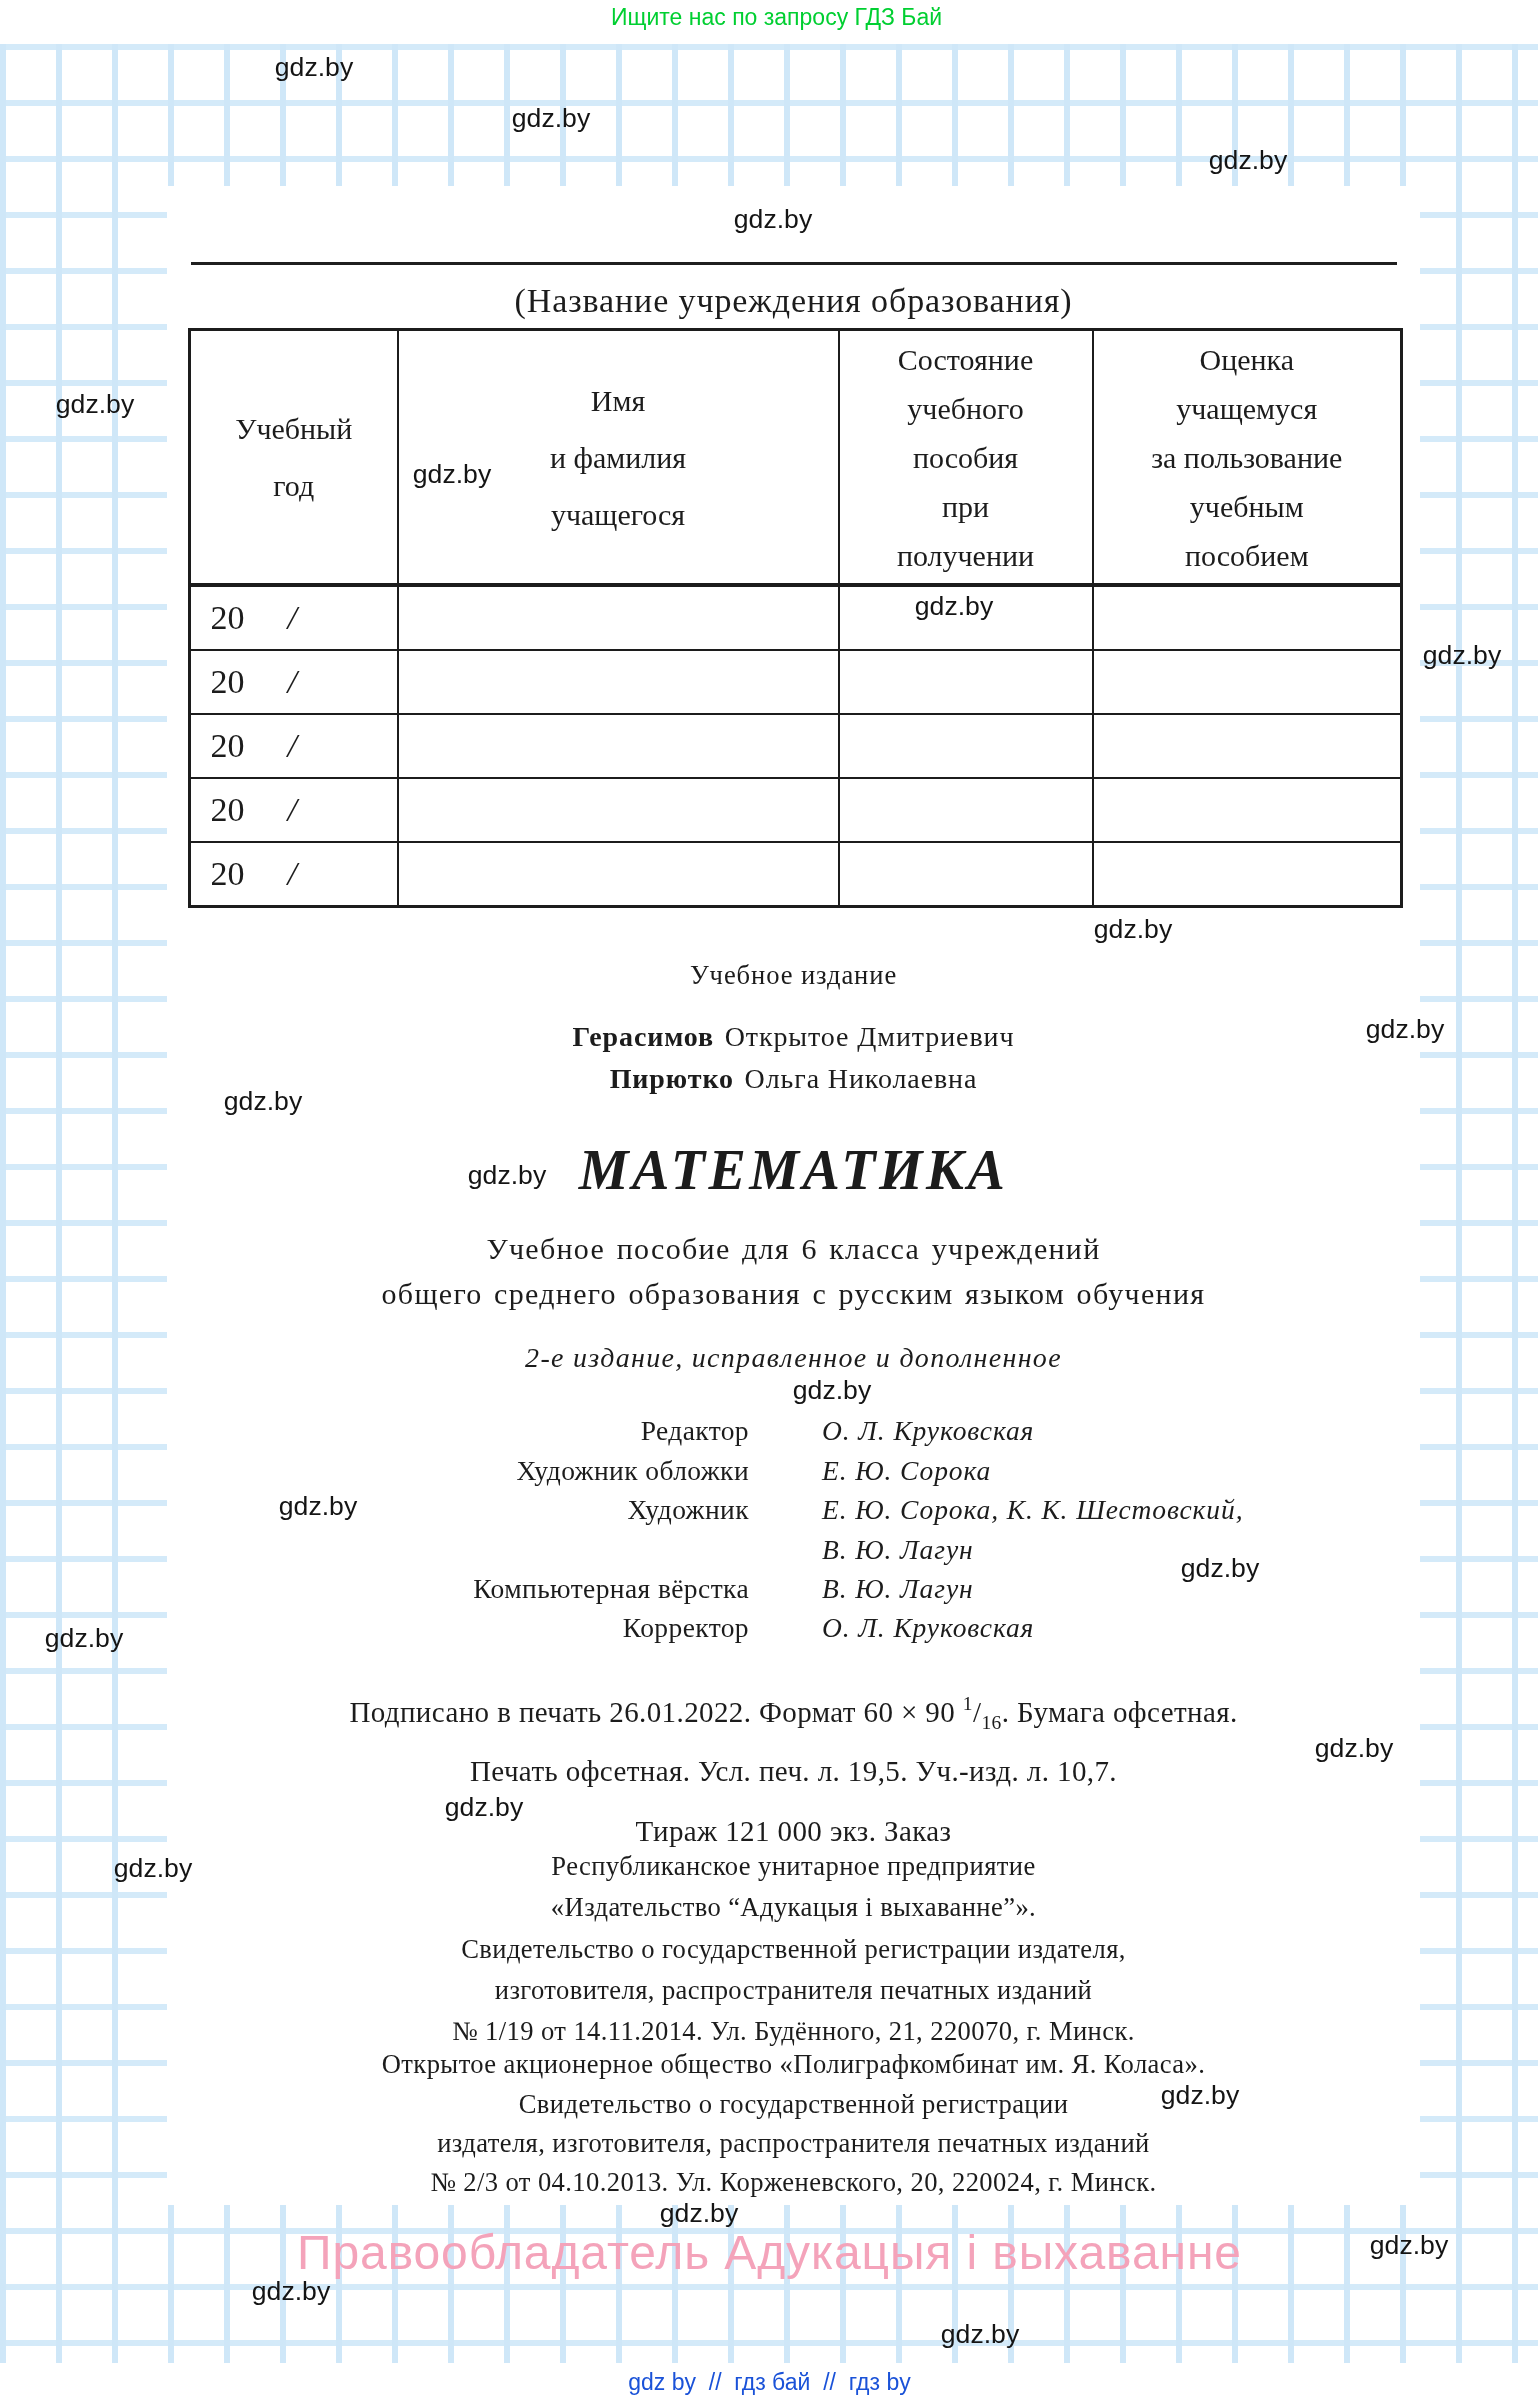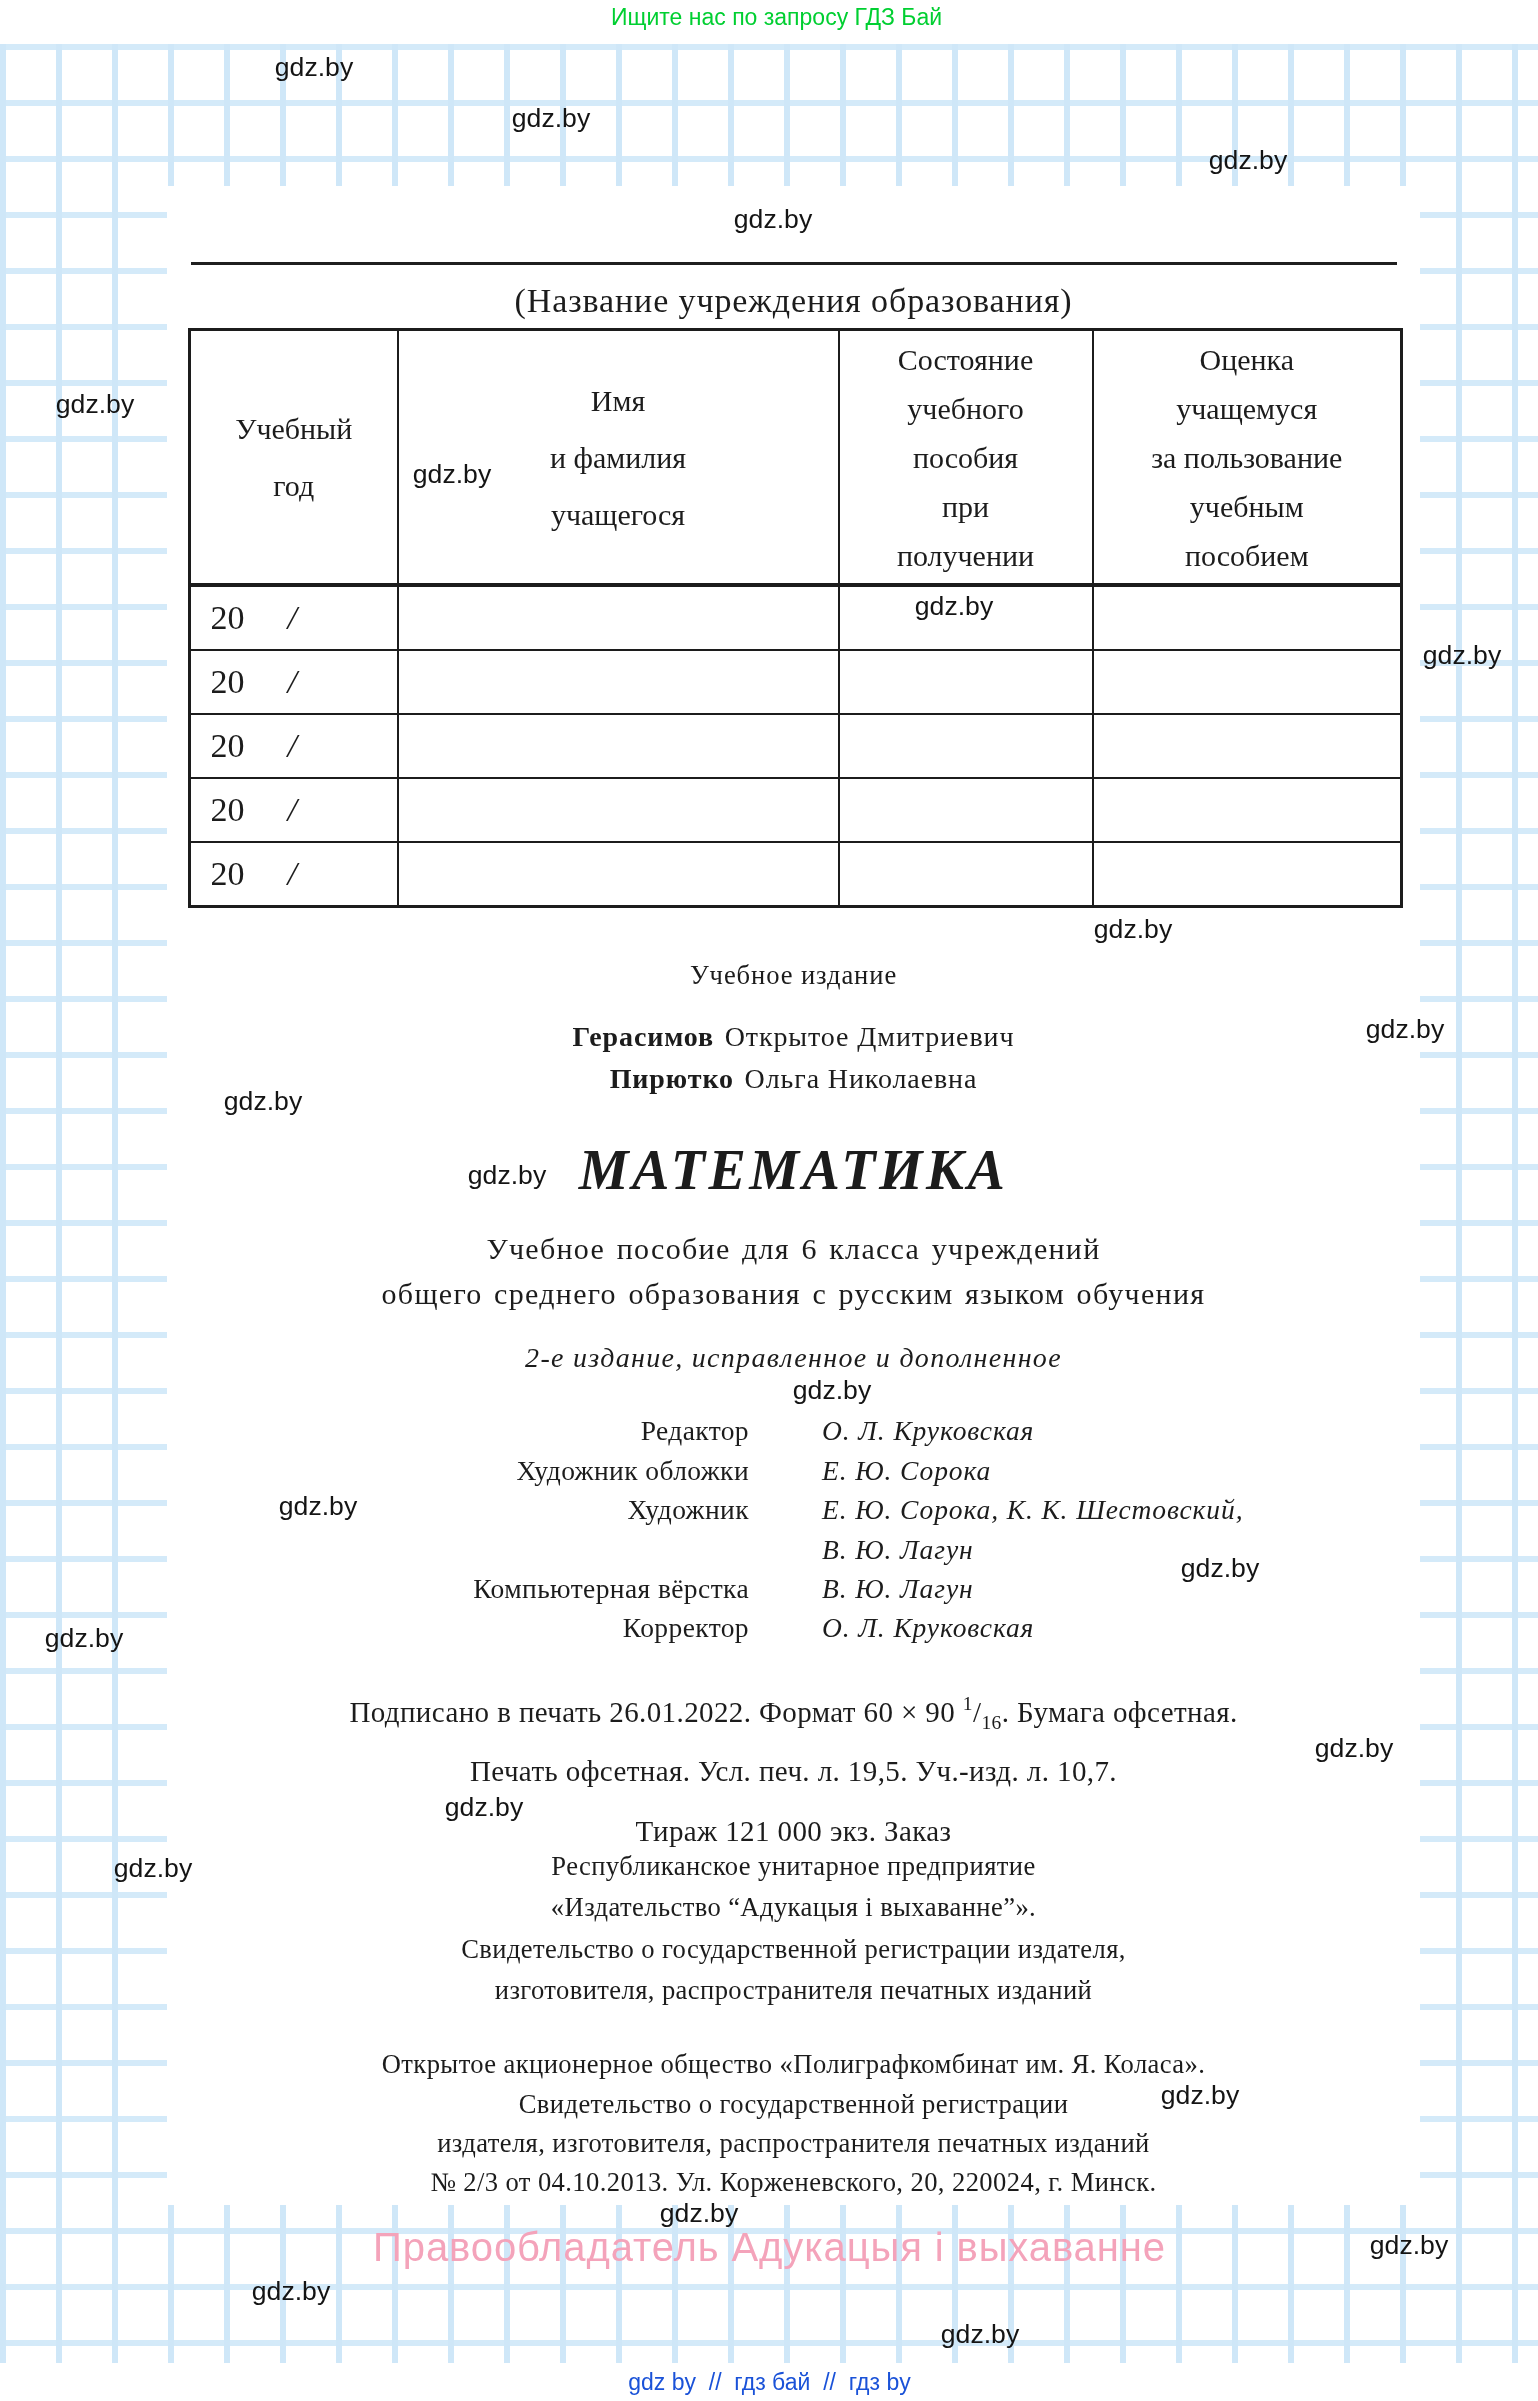--- a/index.html
+++ b/index.html
@@ -74,21 +74,21 @@
   .pub-line{font-size:26.6px;letter-spacing:0.4px;}
   
   .gdz-mark{
     position:absolute;z-index:3;transform:translate(-50%,-50%);
     font-family:"Liberation Sans",sans-serif;
     font-size:26.6px;color:#141414;white-space:nowrap;
   }
   .pink-overlay{
     position:absolute;top:2225px;z-index:3;
     font-family:"Liberation Sans",sans-serif;
-    font-size:40px;letter-spacing:0.9px;color:#f4a3ba;white-space:pre;
+    font-size:48px;letter-spacing:0.9px;color:#f4a3ba;white-space:pre;
   }
 </style>
 </head>
 <body>
 
 <div id="page">
 
   <div class="grid-bg"></div>
   <div class="scan-page"></div>
 
@@ -183,20 +183,21 @@
   <div class="layer centered imprint-line" style="top:1693px">
     <span>Подписано в печать 26.01.2022. Формат 60 × 90 </span><sup>1</sup><span>/</span><sub>16</sub><span>. Бумага офсетная.</span>
   </div>
   <div class="layer centered imprint-line" style="top:1755px">Печать офсетная. Усл. печ. л. 19,5. Уч.-изд. л. 10,7.</div>
   <div class="layer centered imprint-line" style="top:1815px">Тираж 121 000 экз. Заказ</div>
 
   <div class="layer centered pub-line" style="top:1851px">Республиканское унитарное предприятие</div>
   <div class="layer centered pub-line" style="top:1934px">Свидетельство о государственной регистрации издателя,</div>
   <div class="layer centered pub-line" style="top:1892px">«Издательство “Адукацыя і выхаванне”».</div>
   <div class="layer centered pub-line" style="top:1975px">изготовителя, распространителя печатных изданий</div>
+  <div class="layer centered pub-line" style="top:2016px">№ 1/19 от 14.11.2014. Ул. Будённого, 21, 220070, г. Минск.</div>
 
   <div class="layer centered pub-line" style="top:2049px">Открытое акционерное общество «Полиграфкомбинат им. Я. Коласа».</div>
   <div class="layer centered pub-line" style="top:2089px">Свидетельство о государственной регистрации</div>
   <div class="layer centered pub-line" style="top:2128px">издателя, изготовителя, распространителя печатных изданий</div>
   <div class="layer centered pub-line" style="top:2167px">№ 2/3 от 04.10.2013. Ул. Корженевского, 20, 220024, г. Минск.</div>
 
   <div class="pink-overlay full-centered">Правообладатель Адукацыя і выхаванне</div>
   <div class="blue-footer full-centered">gdz by  //  гдз бай  //  гдз by</div>
 
 <span class="gdz-mark" style="left: 314px; top: 67px;">gdz.by</span>

